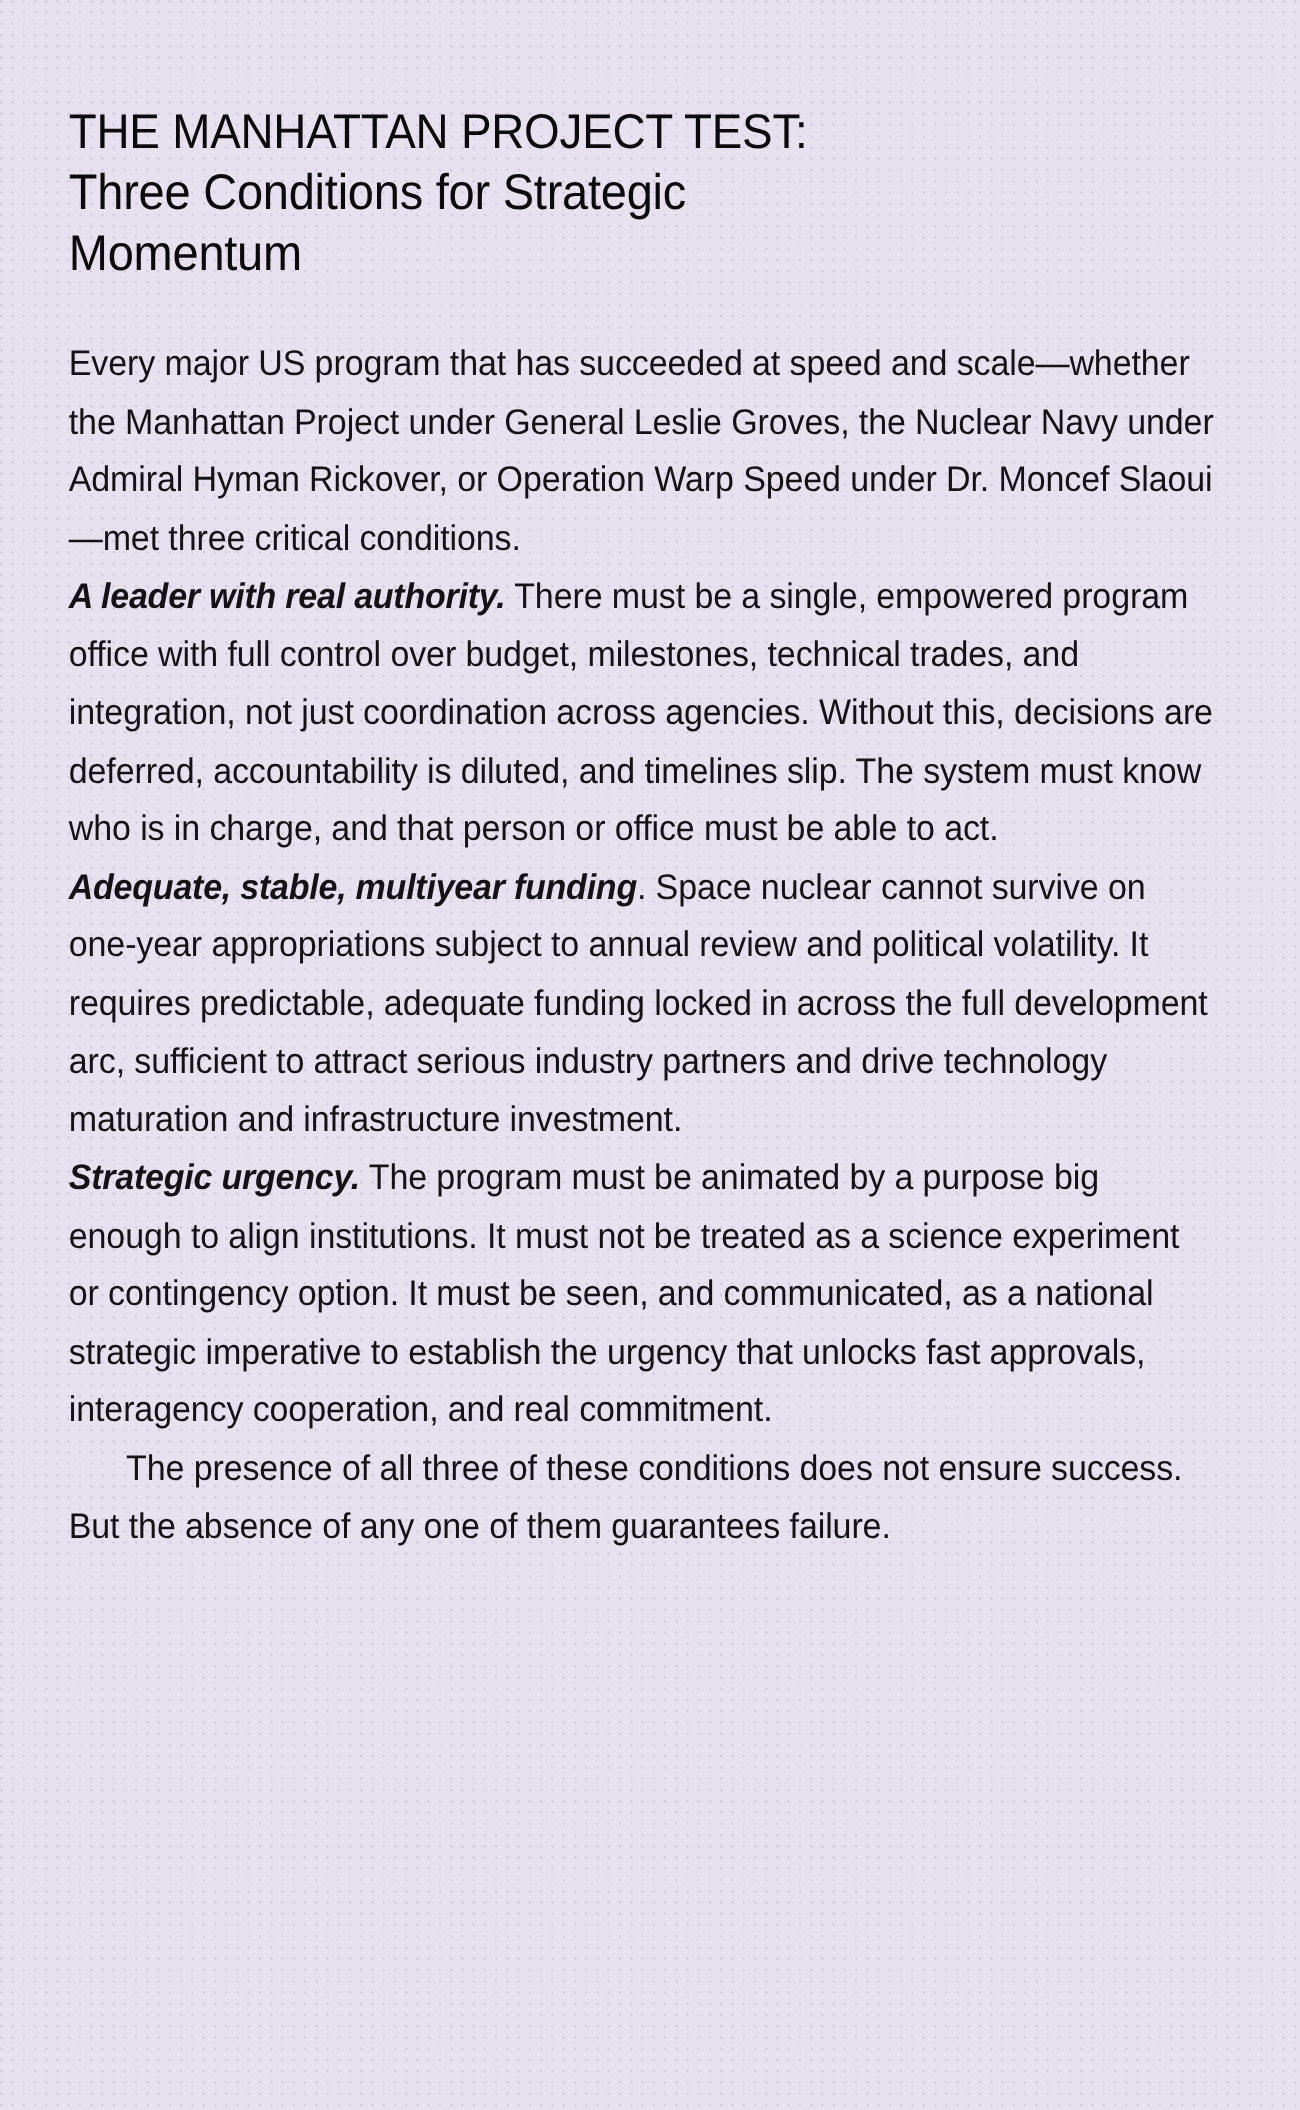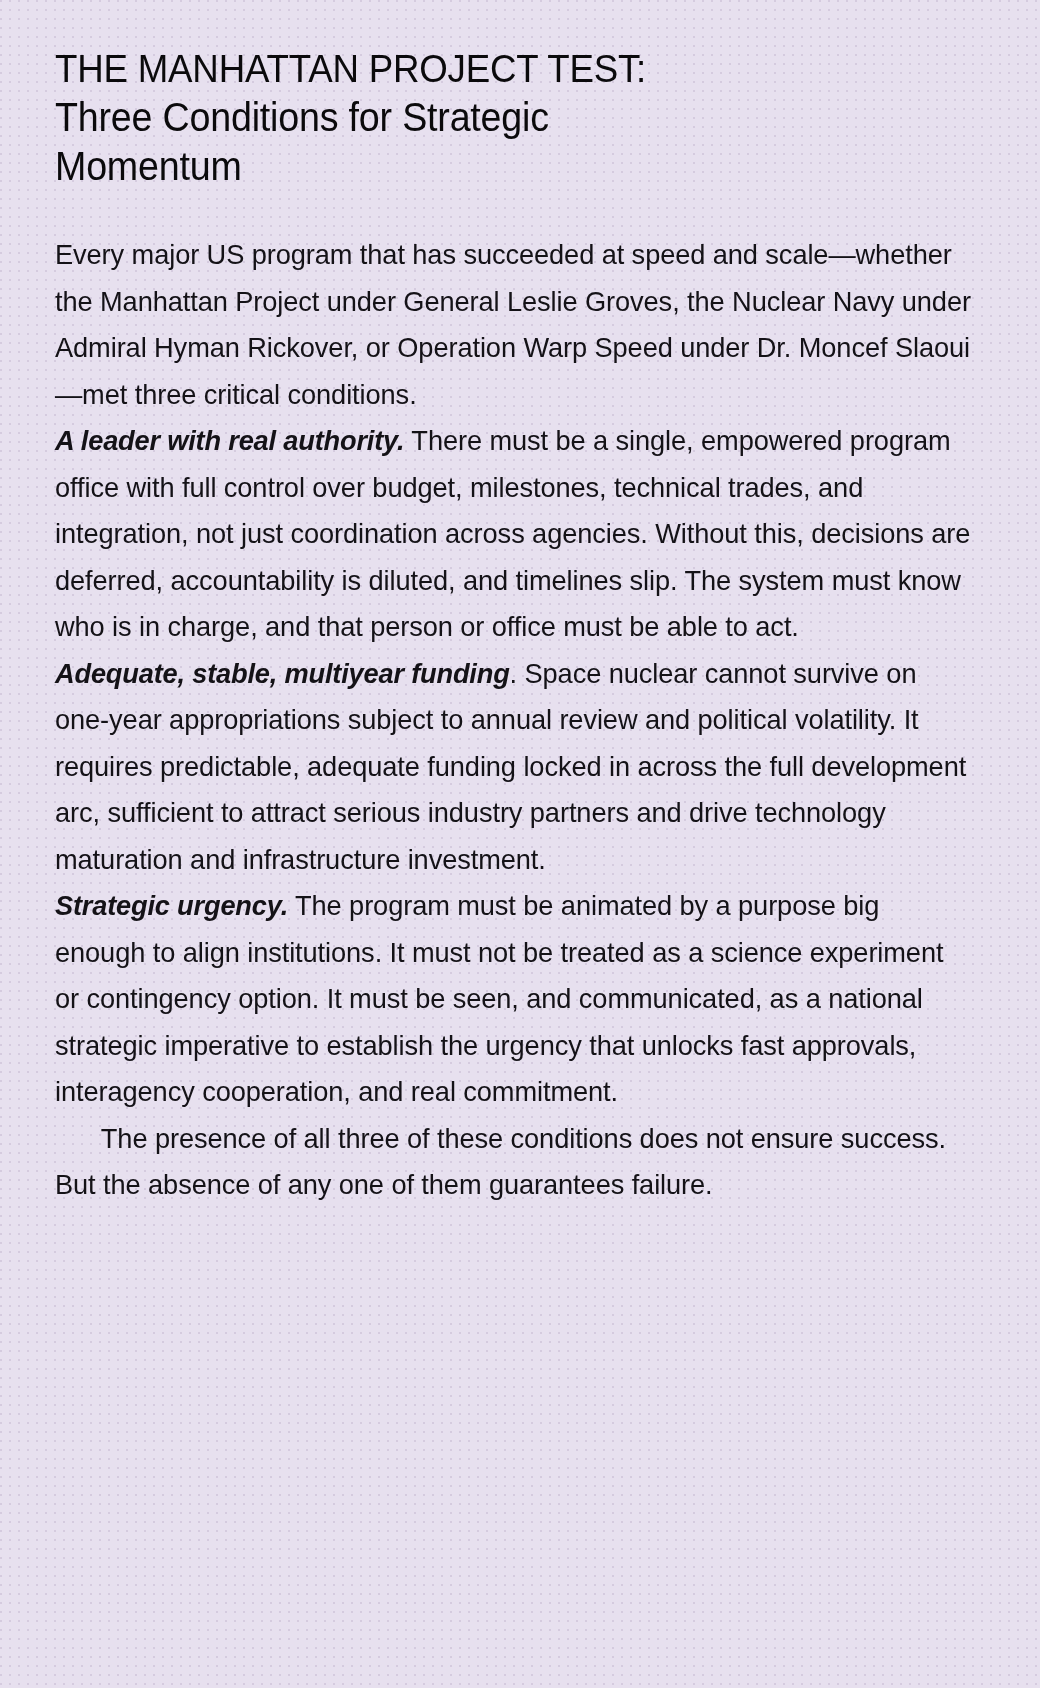--- a/index.html
+++ b/index.html
@@ -30,21 +30,21 @@
 
   .content {
     position: absolute;
     left: 55px;
     top: 0;
     width: 900px;
   }
 
   
   .title-block {
-    padding-top: 44px;
+    padding-top: 81px;
   }
 
   .title-line {
     font-family: "Liberation Sans", sans-serif;
     font-weight: 400;
     font-size: 40px;
     line-height: 49px;
     letter-spacing: -0.2px;
     color: #0b0a0c;
     transform: scaleX(0.94);

